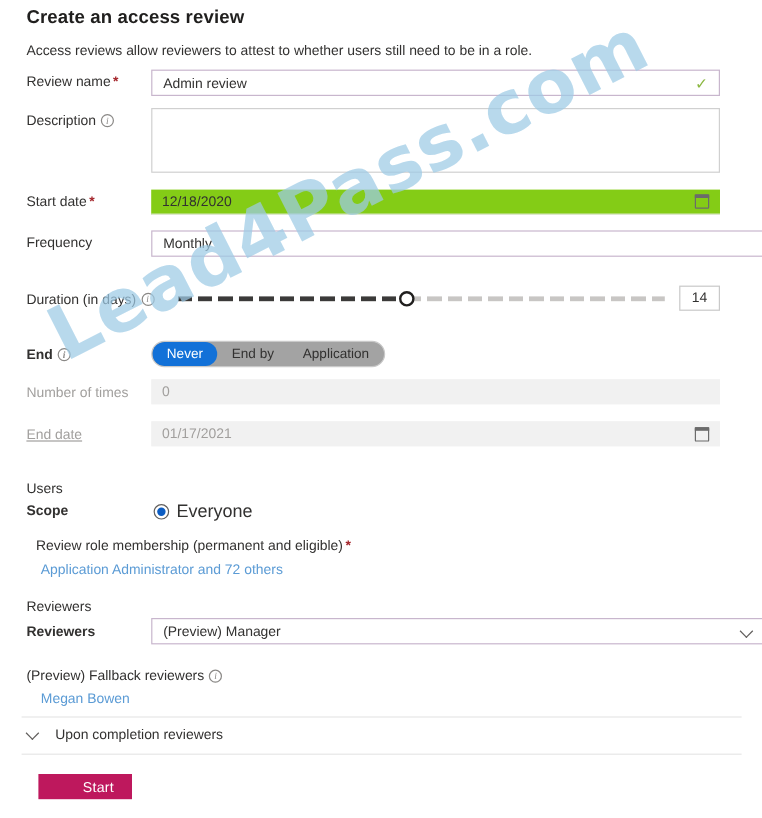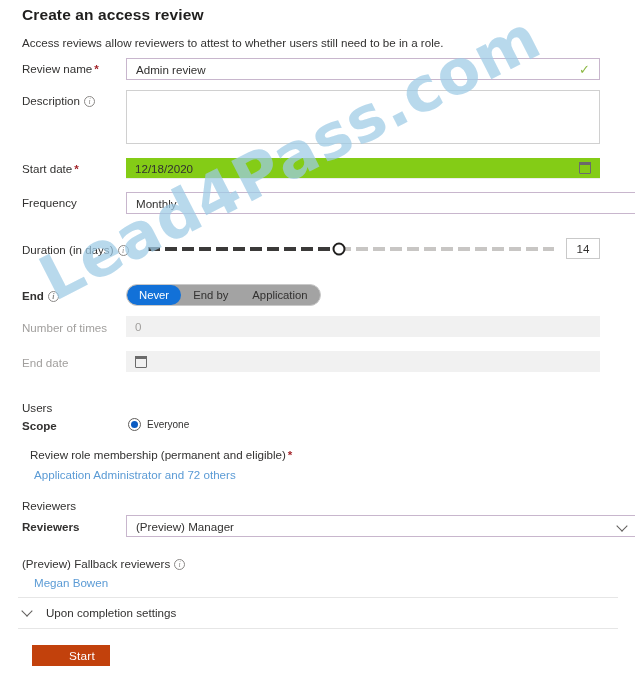--- a/index.html
+++ b/index.html
@@ -259,21 +259,21 @@
   }
   .radio.checked::after {
     content: "";
     position: absolute;
     left: 50%; top: 50%;
     width: 7px; height: 7px;
     margin: -3.5px 0 0 -3.5px;
     border-radius: 50%;
     background: #0b5cc2;
   }
-  .radio-label { font-size: 10px; color: #323130; }
+  .radio-label { font-size: 15px; color: #323130; }
 
   
   .link {
     position: absolute;
     font-size: 11.6px;
     color: #5b9bd5;
     cursor: pointer;
   }
 
   
@@ -302,21 +302,21 @@
     width: 7px; height: 7px;
     border-right: 1.4px solid #605e5c;
     border-bottom: 1.4px solid #605e5c;
     transform: rotate(45deg);
   }
   .collapse-label { font-size: 11.6px; color: #323130; }
 
   
   .start-btn {
     position: absolute;
-    background: #c2410c;
+    background: #be185d;
     color: #ffffff;
     font-size: 11.8px;
     font-family: "Liberation Sans", sans-serif;
     border: none;
     display: flex;
     align-items: center;
     justify-content: center;
     cursor: pointer;
     letter-spacing: .2px;
     padding-left: 28px;
@@ -386,24 +386,25 @@
       <div class="pill">Application</div>
     </div>
 
     <div class="label muted" style="left:22px; top:321px;">
       <span>Number of times</span>
     </div>
     <div class="field disabled" style="left:126px; top:316px; width:474px; height:21px;">
       <span class="val">0</span>
     </div>
 
-    <div class="label muted" style="left:22px; top:356px;">
+    <div class="label muted" style="left:22px; top:356px;text-decoration:underline;">
       <span>End date</span>
     </div>
     <div class="field disabled" style="left:126px; top:351px; width:474px; height:21px;">
+      <span class="val">01/17/2021</span>
       <span class="cal-icon"></span>
     </div>
 
     <div class="label" style="left:22px; top:401px;">Users</div>
     <div class="label bold" style="left:22px; top:419px;">Scope</div>
     <div class="radio-row" style="left:128px; top:418px;">
       <span class="radio checked"></span>
       <span class="radio-label">Everyone</span>
     </div>
 
@@ -420,20 +421,20 @@
     </div>
 
     <div class="label" style="left:22px; top:557px;">
       <span>(Preview) Fallback reviewers</span><span class="info-icon">i</span>
     </div>
     <div class="link" style="left:34px; top:576px;">Megan Bowen</div>
 
     <div class="divider" style="left:18px; top:597px; width:600px;"></div>
     <div class="collapse-row" style="left:22px; top:606px;">
       <span class="collapse-chev"></span>
-      <span class="collapse-label">Upon completion settings</span>
+      <span class="collapse-label">Upon completion reviewers</span>
     </div>
     <div class="divider" style="left:18px; top:628px; width:600px;"></div>
 
     <button class="start-btn" style="left:32px; top:645px; width:78px; height:21px;">Start</button>
 
   </div>
 </div>
 
 </body></html>

